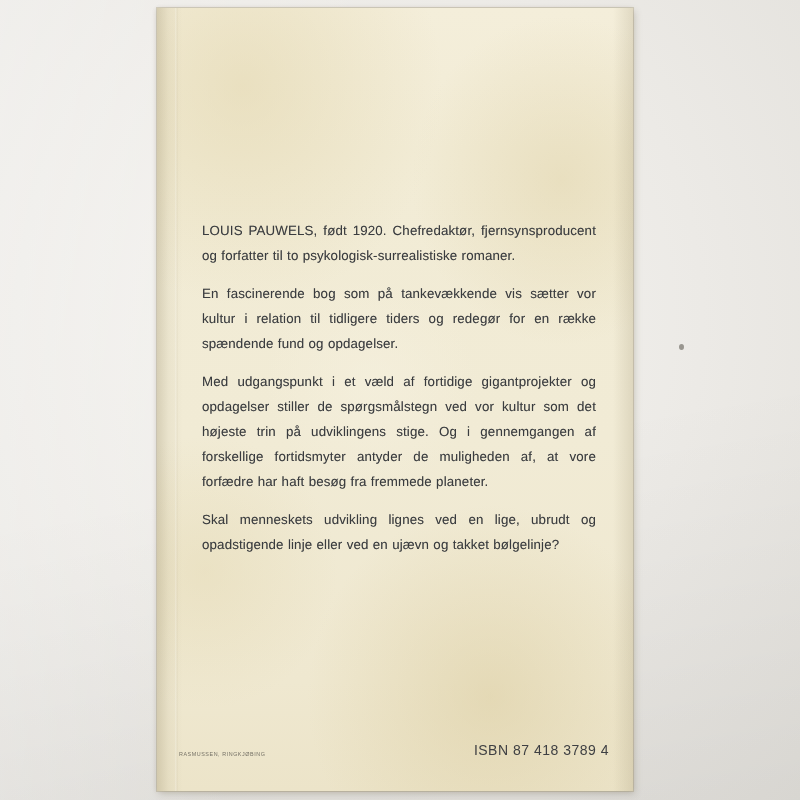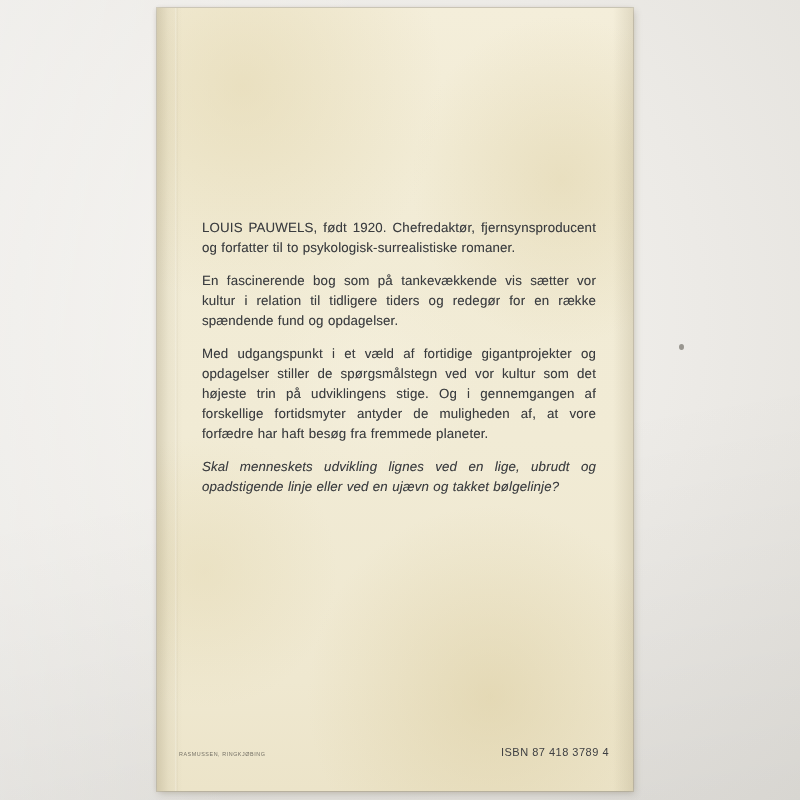--- a/index.html
+++ b/index.html
@@ -96,29 +96,29 @@
   
   #blurb {
     position: absolute;
     left: 45px;
     top: 210px;
     width: 394px;
   }
   #blurb p {
     margin: 0 0 13px 0;
     font-size: 13.3px;
-    line-height: 20px;
+    line-height: 25px;
     color: #3a3c3f;
     text-align: justify;
     letter-spacing: 0.15px;
     word-spacing: 0.4px;
     font-weight: 400;
     text-rendering: geometricPrecision;
   }
-  #blurb p:last-child { margin-bottom: 0; font-style: italic; }
+  #blurb p:last-child { margin-bottom: 0; }
   
   #blurb p { text-shadow: 0 0 0.45px rgba(58,60,63,0.35); }
 
   
   #footer {
     position: absolute;
     left: 22px;
     right: 24px;
     bottom: 33px;
     display: flex;
@@ -126,21 +126,21 @@
     justify-content: space-between;
   }
   #printer-credit {
     font-size: 5.4px;
     letter-spacing: 0.55px;
     color: #5d5a52;
     opacity: .85;
     transform: translateY(-1px);
   }
   #isbn {
-    font-size: 11px;
+    font-size: 14px;
     letter-spacing: 0.5px;
     color: #3f4043;
     margin-left: 47px;
   }
 </style>
 </head>
 <body>
 
 <div id="backdrop"></div>
 <div id="speck"></div>

